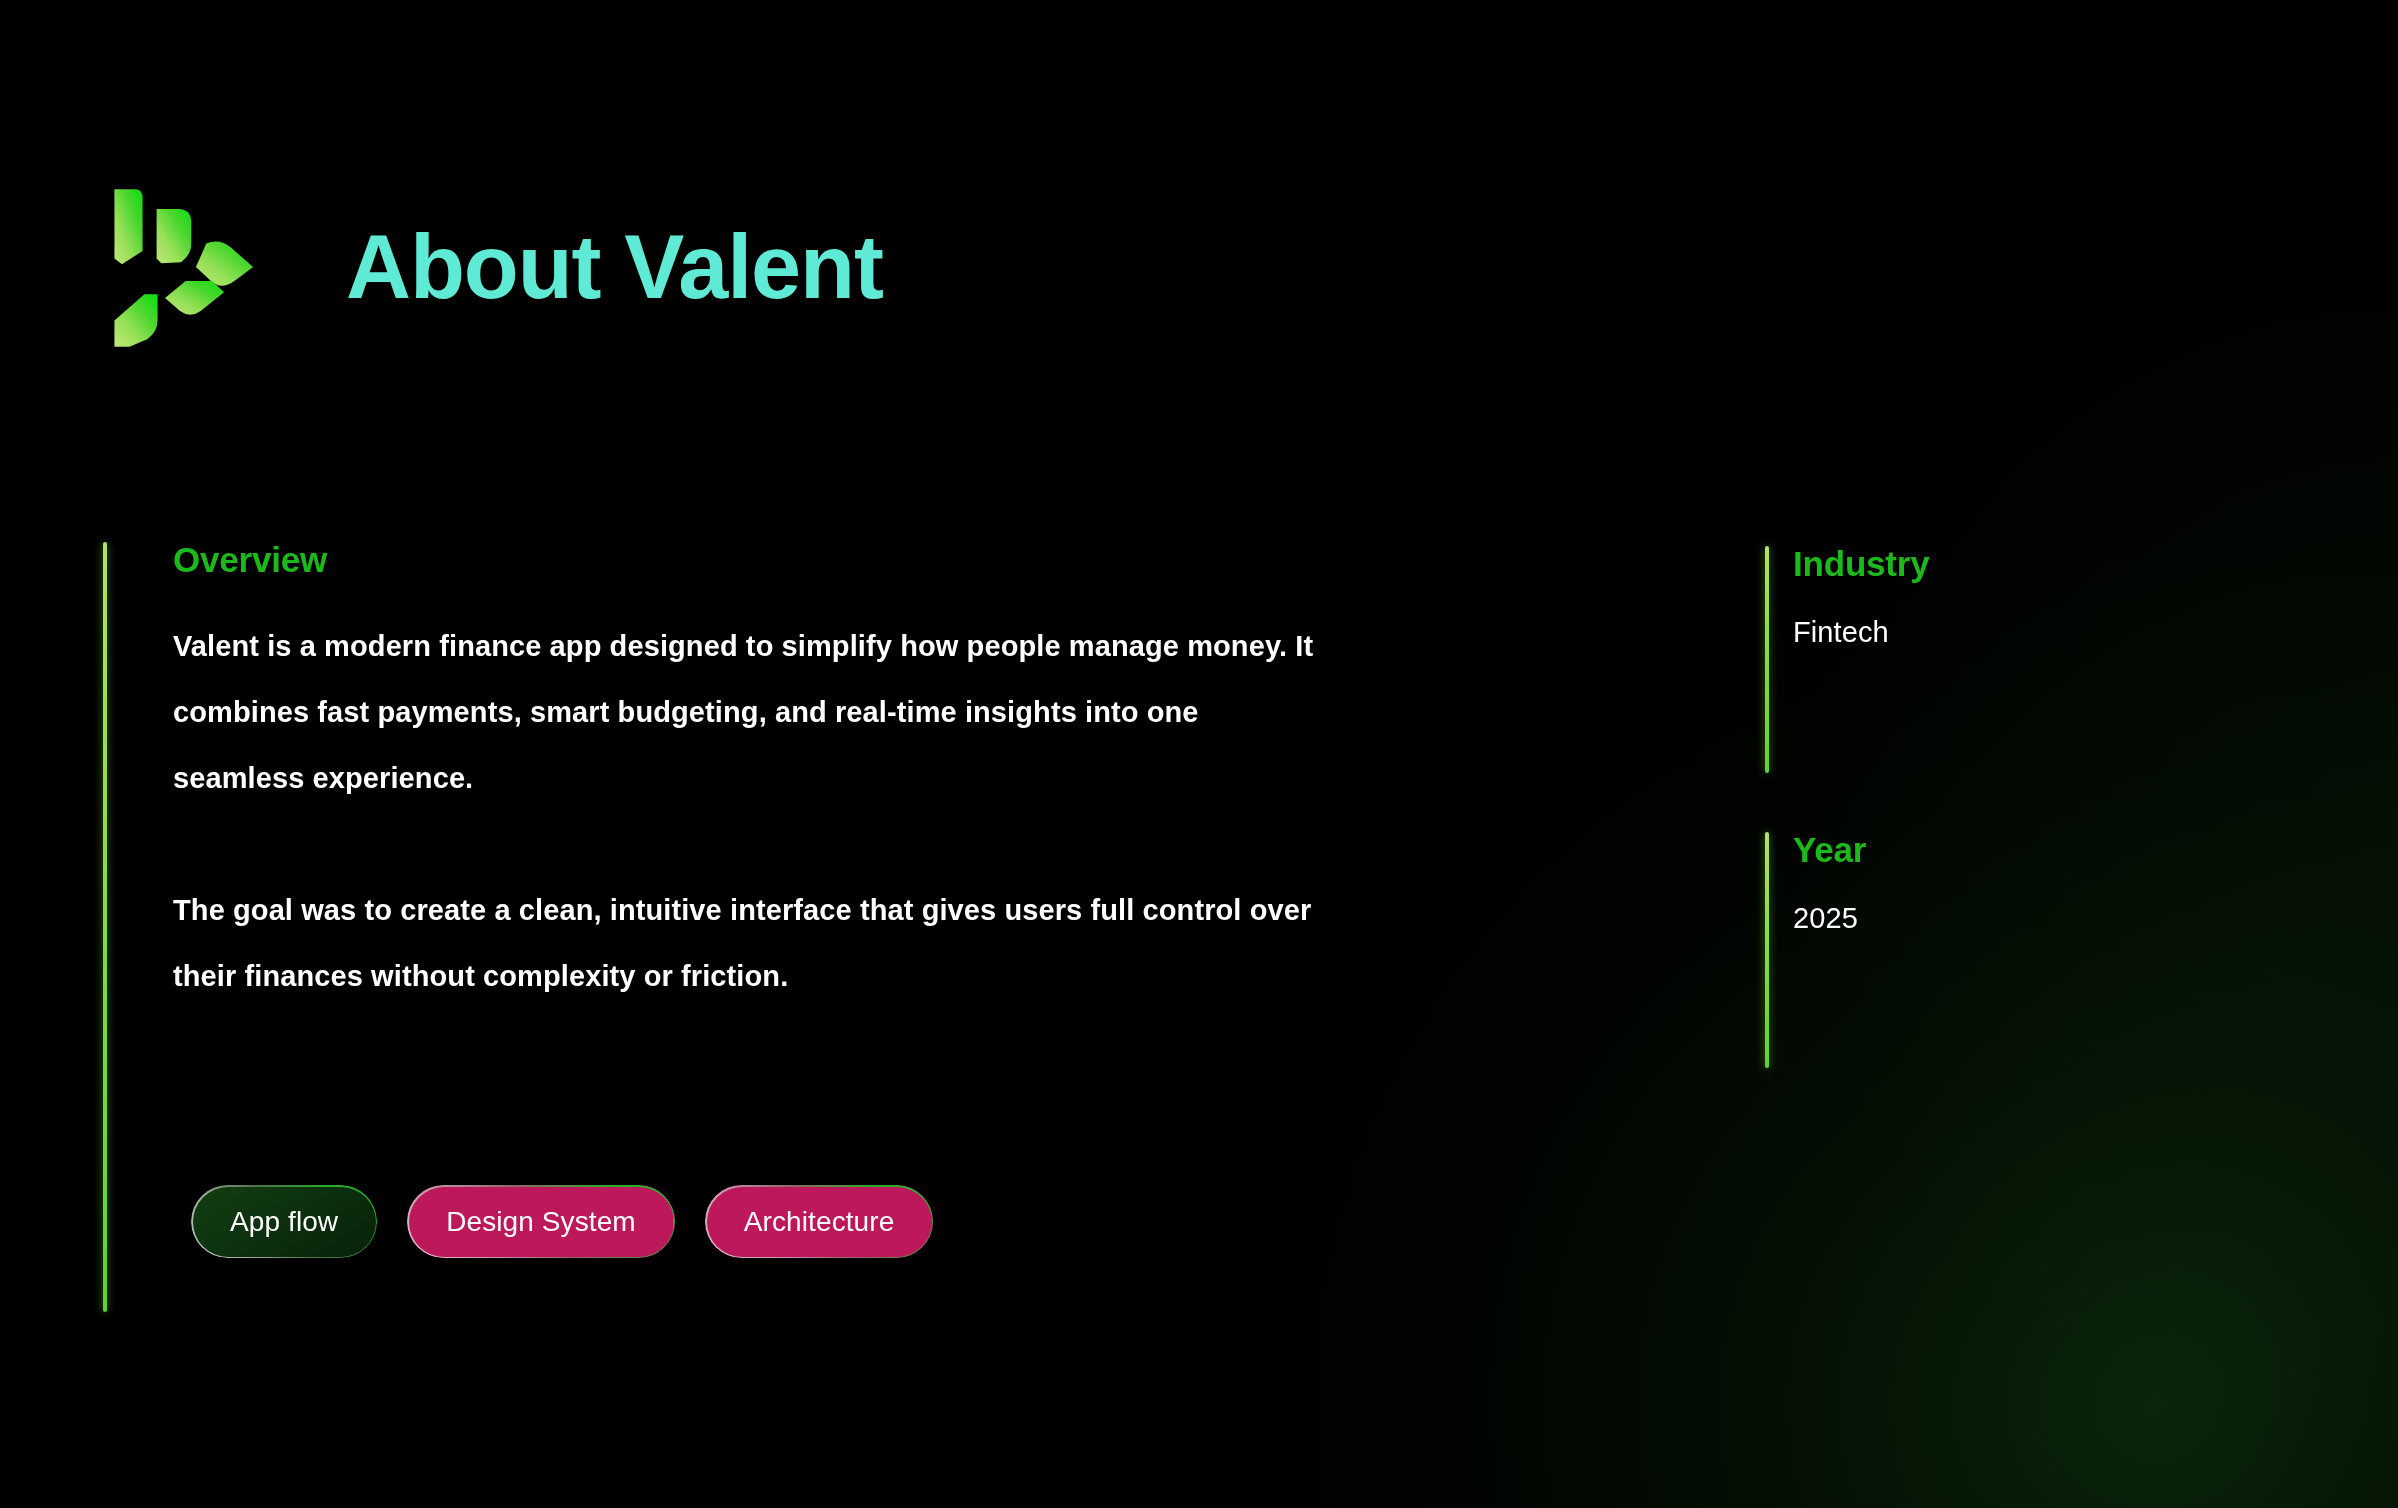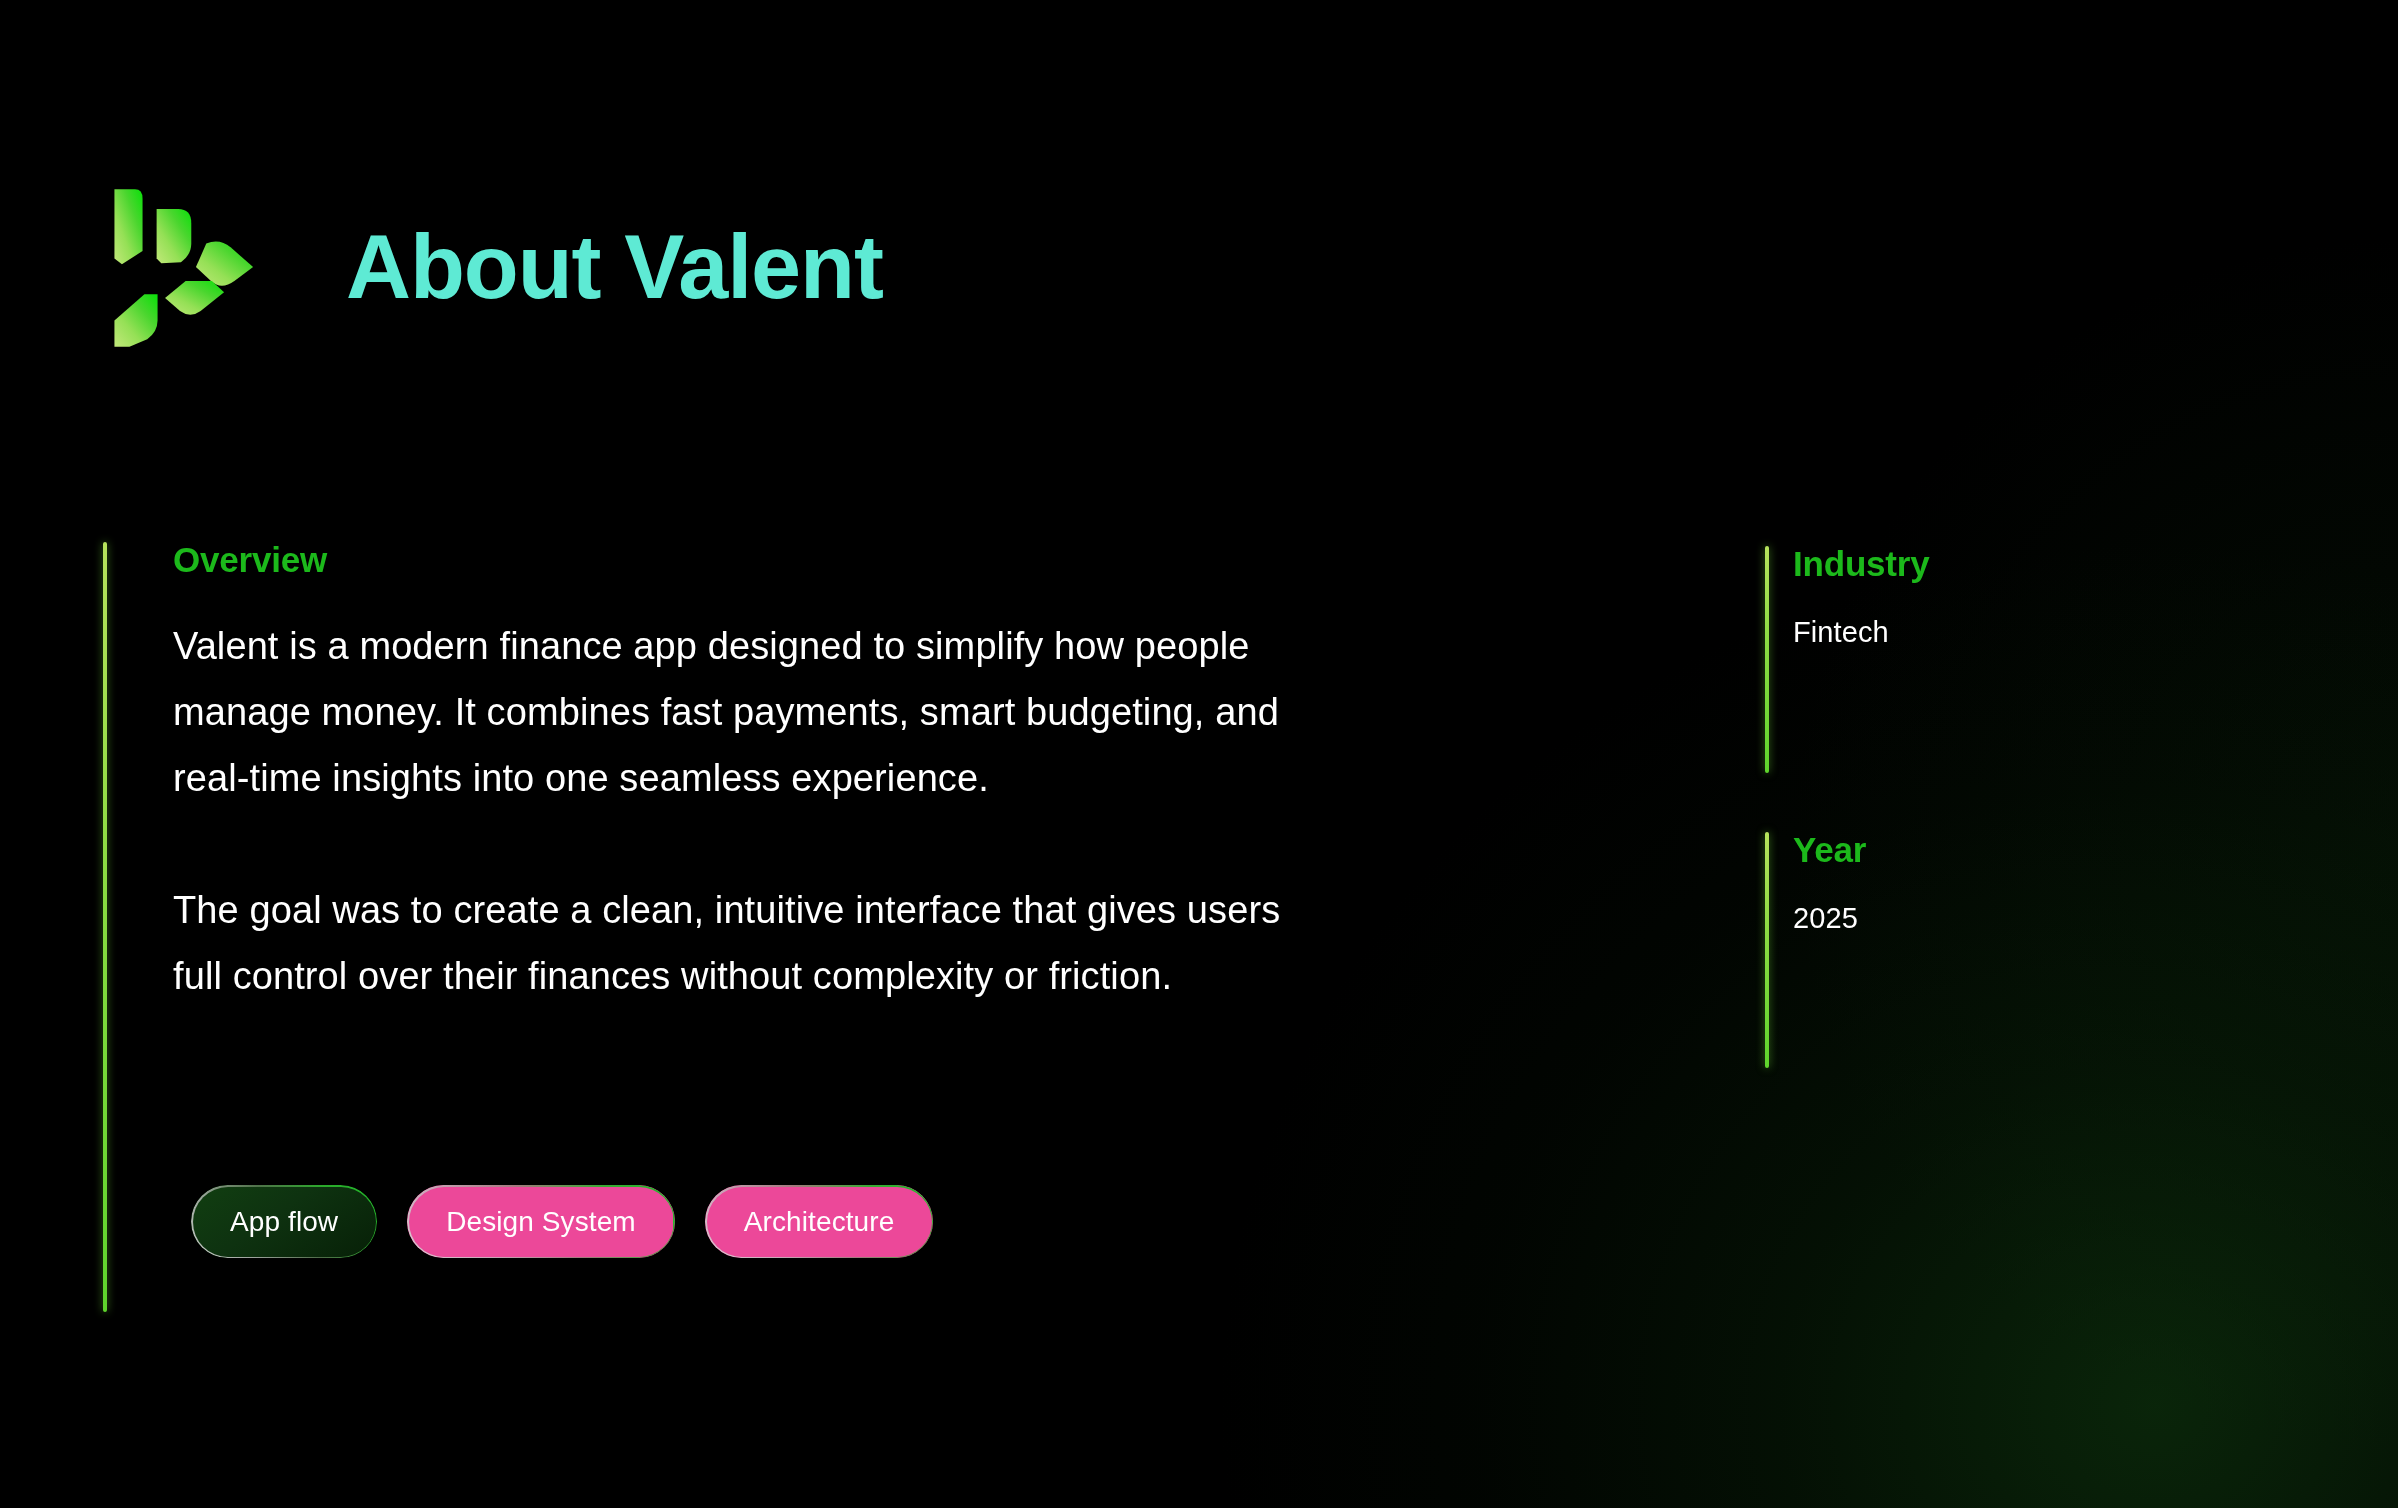--- a/index.html
+++ b/index.html
@@ -80,22 +80,22 @@
   .section-heading {
     font-size: 35px;
     font-weight: 700;
     color: #1cb91b;
     letter-spacing: -0.2px;
     line-height: 1;
   }
 
   .overview-body {
     margin-top: 36px;
-    font-size: 38px;
-    font-weight: 400;
+    font-size: 29px;
+    font-weight: 700;
     color: #ffffff;
     line-height: 66px;
     letter-spacing: 0.1px;
     max-width: 1152px;
   }
   .overview-body p + p { margin-top: 66px; }
 
   
   .button-row {
     position: absolute;
@@ -111,21 +111,21 @@
     padding: 0 39px;
     border-radius: 41px;
     display: inline-flex;
     align-items: center;
     justify-content: center;
     font-size: 28px;
     font-weight: 400;
     color: #ffffff;
     letter-spacing: 0.1px;
     white-space: nowrap;
-    background: #ec4899;
+    background: #be185d;
     border: none;
     cursor: pointer;
     font-family: "Liberation Sans", sans-serif;
   }
   
   .pill::before {
     content: "";
     position: absolute;
     inset: 0;
     border-radius: 41px;

